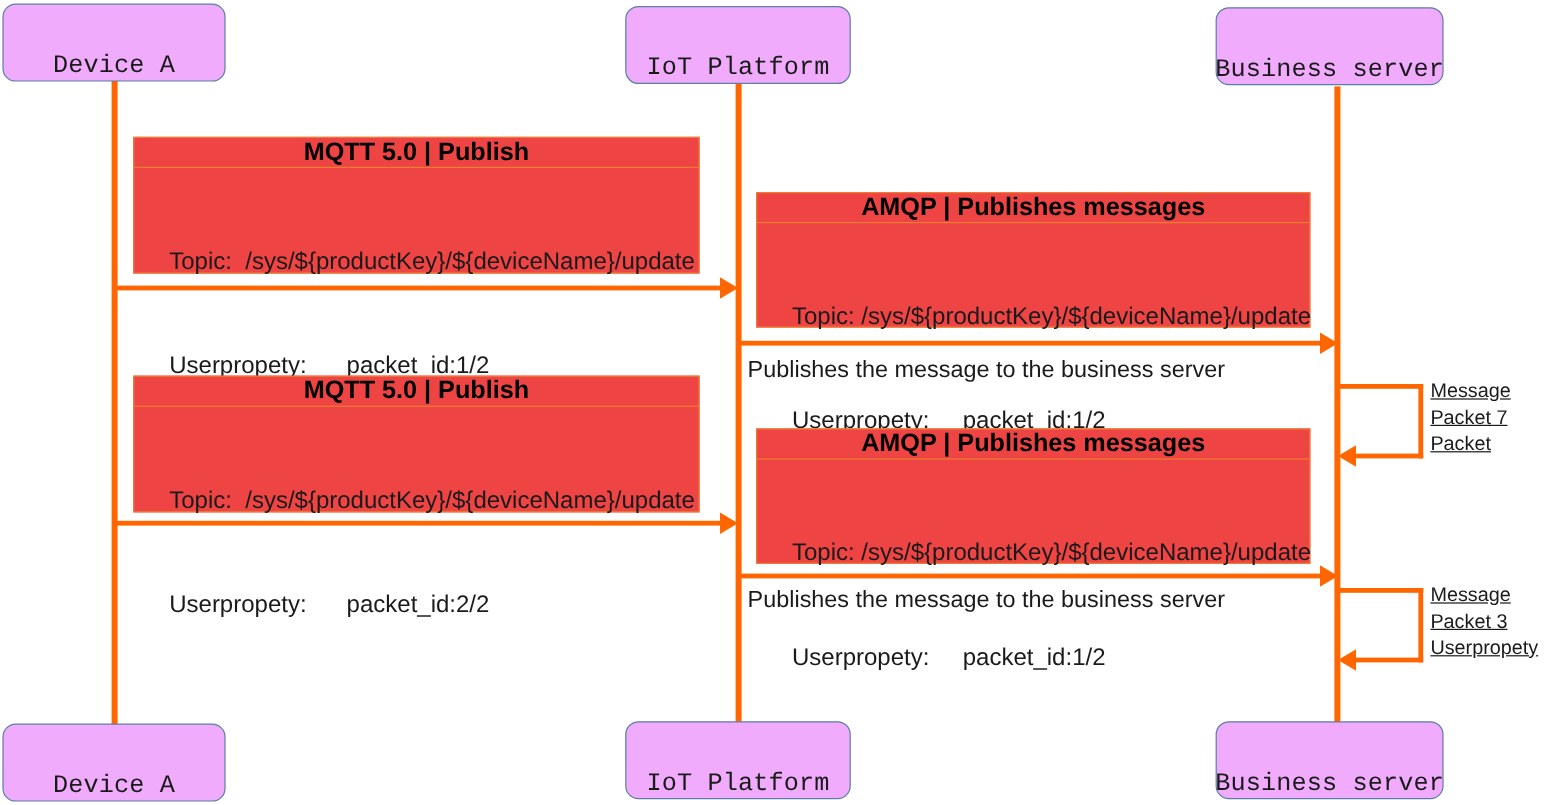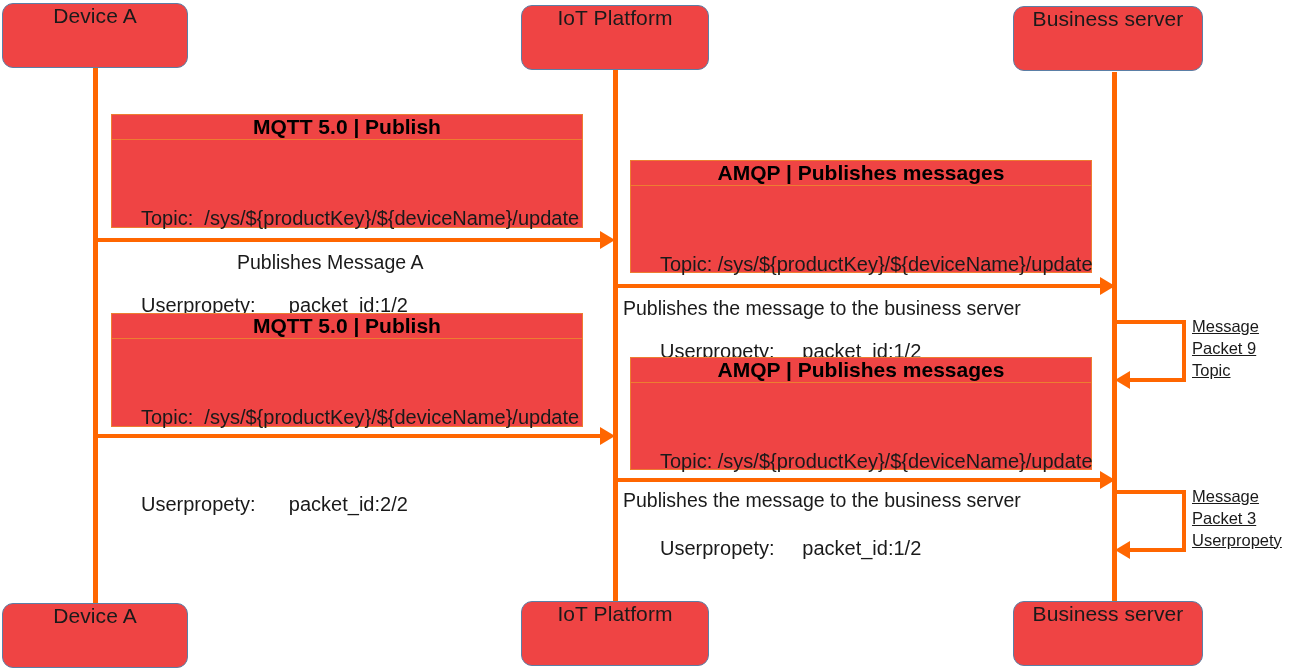--- a/index.html
+++ b/index.html
@@ -16,30 +16,31 @@
     width: 1297px;
     height: 671px;
     background: #ffffff;
     overflow: hidden;
   }
 
   
   .actor {
     position: absolute;
     box-sizing: border-box;
-    background: #ef4444;
+    background: #f0abfc;
     border: 1.4px solid #5B7FA6;
     border-radius: 11px;
     display: flex;
-    align-items: flex-start;
+    align-items: flex-end;
     justify-content: center;
     color: #1a1a1a;
     font-size: 21px;
     letter-spacing: .1px;
     white-space: nowrap;
+    font-family: Liberation Mono, monospace;
   }
 
   
   .lifeline {
     position: absolute;
     width: 5px;
     background: #FF6600;
   }
 
   
@@ -153,42 +154,41 @@
   <div class="notebox" style="left:111px; top:114px; width:472px; height:114px;">
     <div class="notebox-title">MQTT 5.0 | Publish</div>
     <div class="notebox-body">
       <div class="notebox-line">Topic:  /sys/${productKey}/${deviceName}/update</div>
       <div class="notebox-line">Userpropety:      packet_id:1/2</div>
     </div>
   </div>
 
   <div class="arrow" style="left:95px; top:238px; width:505px;"></div>
   <div class="arrow-head" style="left:600px; top:231px;"></div>
-  <div class="arrow-label" style="left:237px; top:251px;">Publishes Message A</div>
 
   <div class="notebox" style="left:630px; top:160px; width:462px; height:113px;">
     <div class="notebox-title">AMQP | Publishes messages</div>
     <div class="notebox-body">
       <div class="notebox-line">Topic: /sys/${productKey}/${deviceName}/update</div>
       <div class="notebox-line">Userpropety:     packet_id:1/2</div>
     </div>
   </div>
 
   <div class="arrow" style="left:615px; top:284px; width:485px;"></div>
   <div class="arrow-head" style="left:1100px; top:277px;"></div>
   <div class="arrow-label" style="left:623px; top:297px;">Publishes the message to the business server</div>
 
   <div class="selfloop-top" style="left:1114px; top:320px; width:72px;"></div>
   <div class="selfloop-right" style="left:1182px; top:320px; height:62px;"></div>
   <div class="selfloop-bottom" style="left:1130px; top:378px; width:56px;"></div>
   <div class="arrow-head-left" style="left:1115px; top:371px;"></div>
   <div class="selfloop-label" style="left:1192px; top:316px;">
     <div>Message</div>
-    <div>Packet 9</div>
-    <div>Topic</div>
+    <div>Packet 7</div>
+    <div>Packet</div>
   </div>
 
   <div class="notebox" style="left:111px; top:313px; width:472px; height:114px;">
     <div class="notebox-title">MQTT 5.0 | Publish</div>
     <div class="notebox-body">
       <div class="notebox-line">Topic:  /sys/${productKey}/${deviceName}/update</div>
       <div class="notebox-line">Userpropety:      packet_id:2/2</div>
     </div>
   </div>
 

